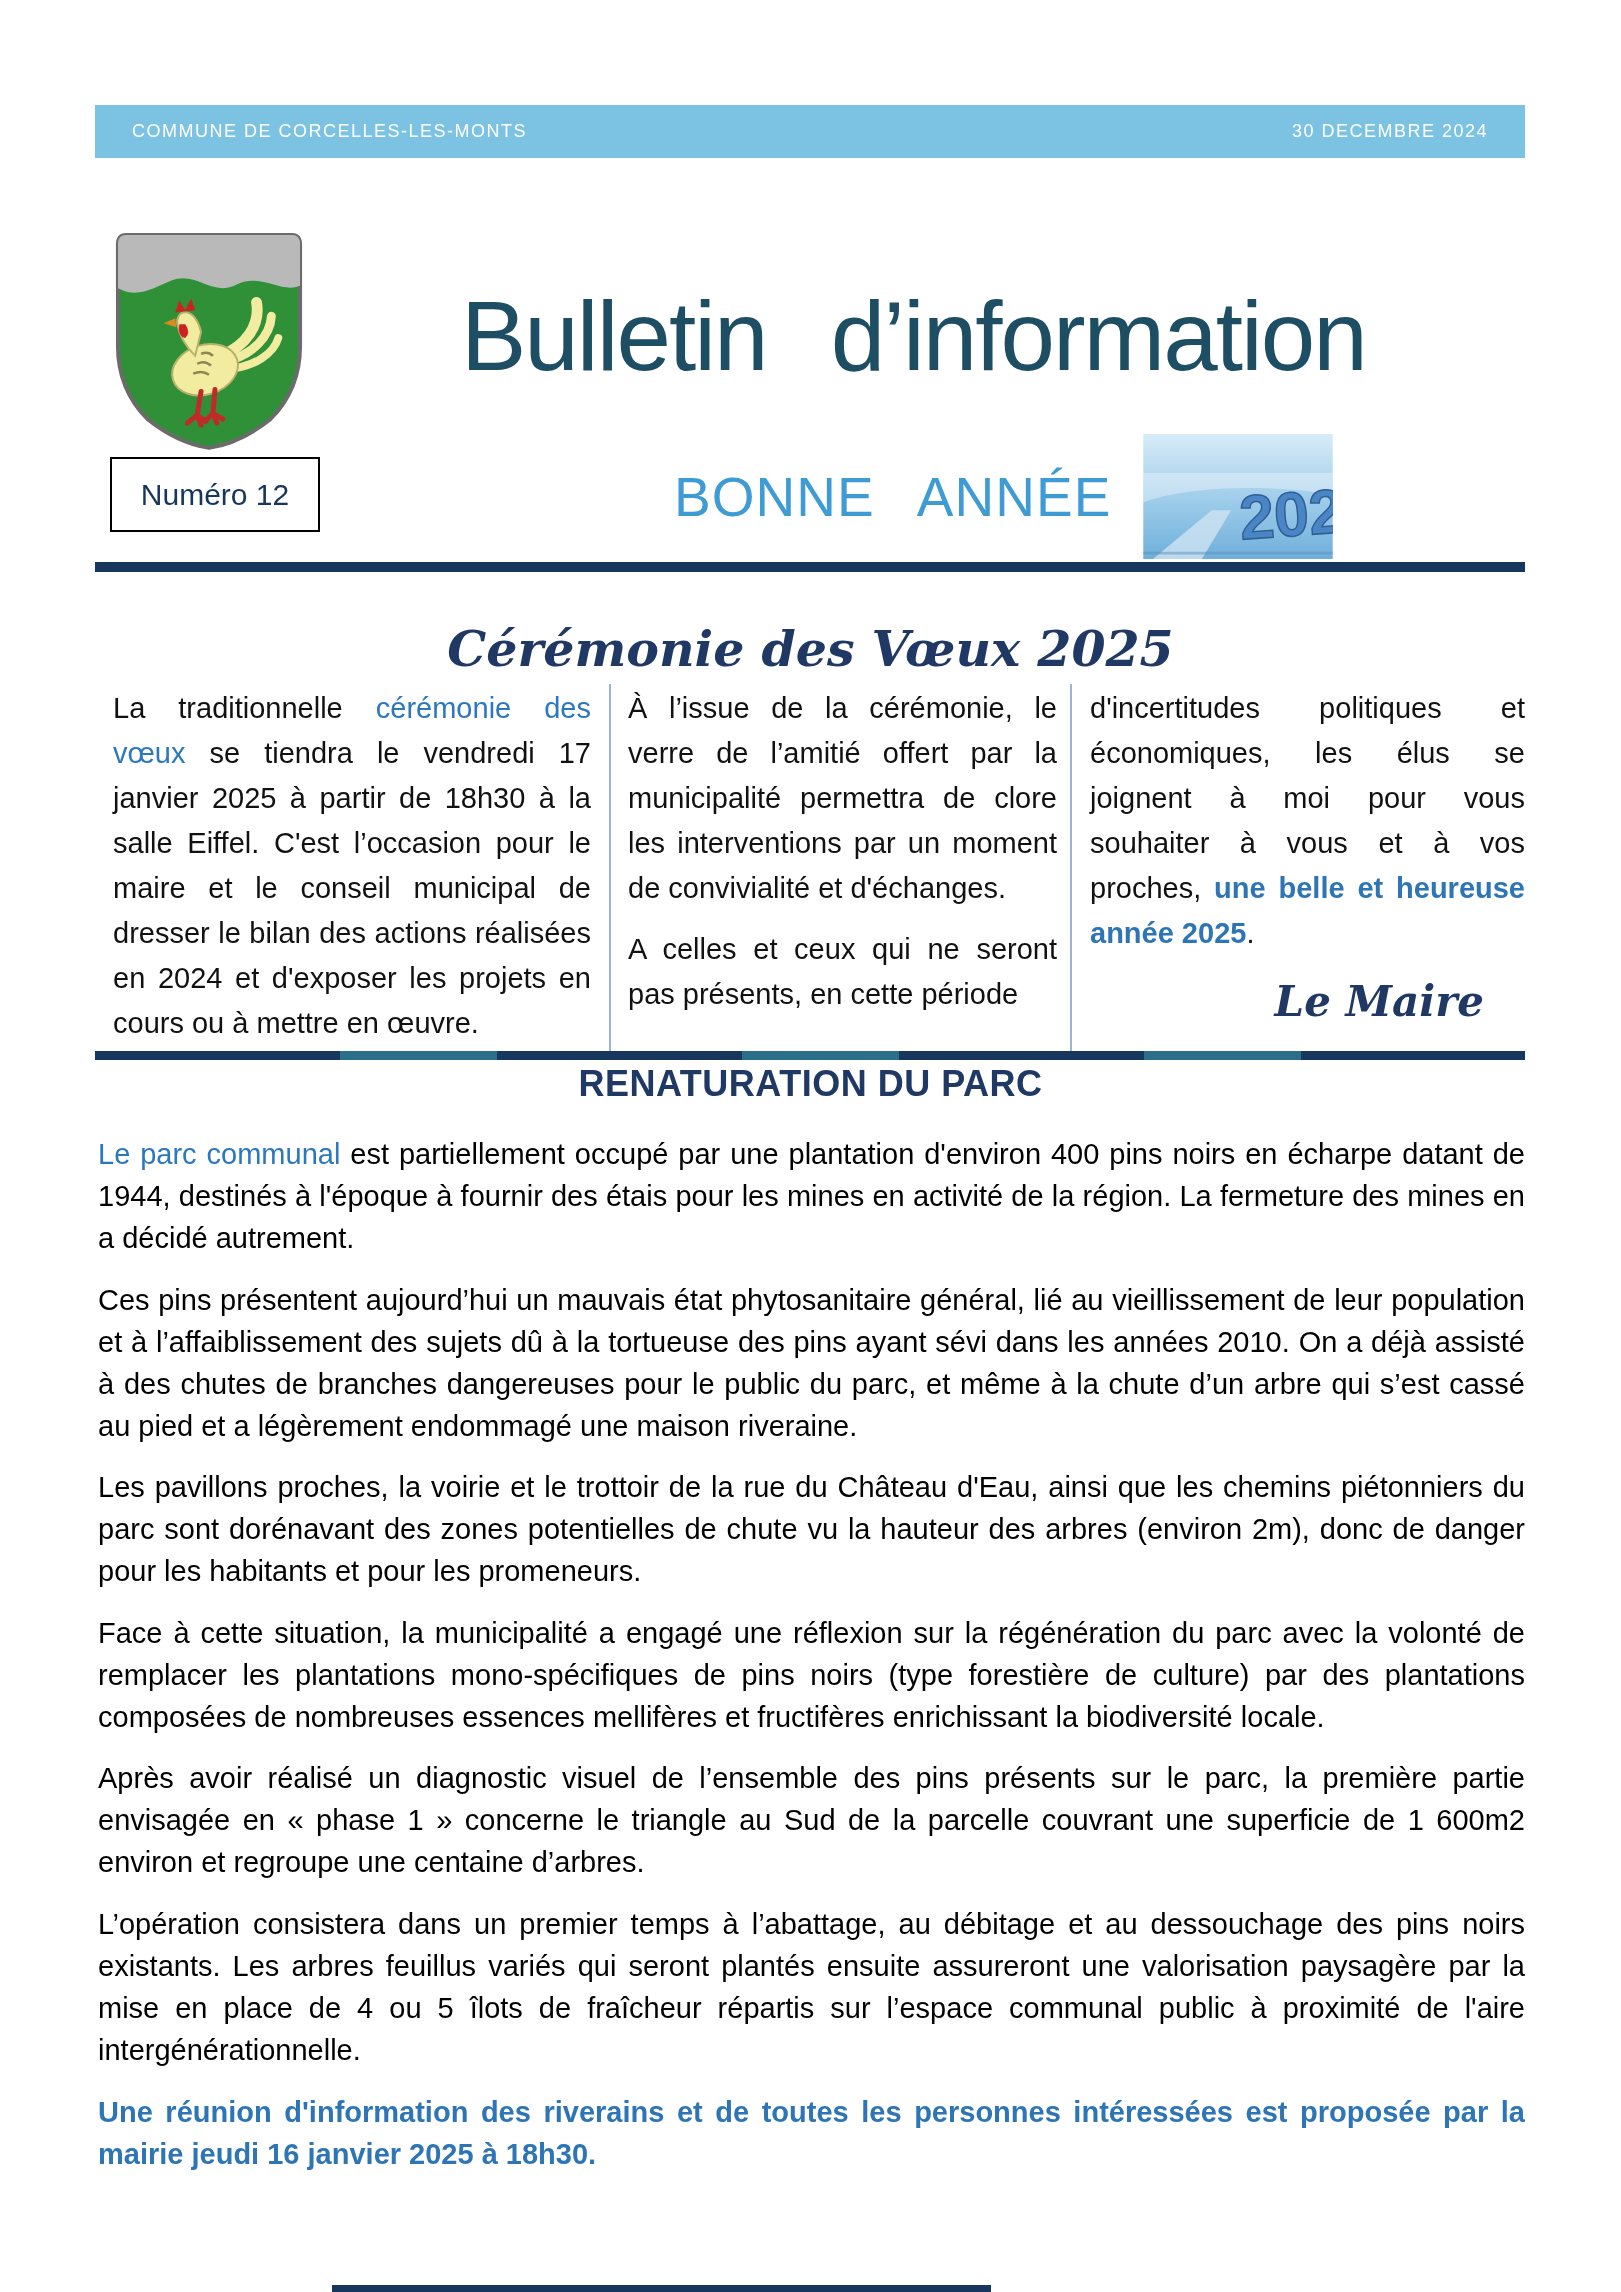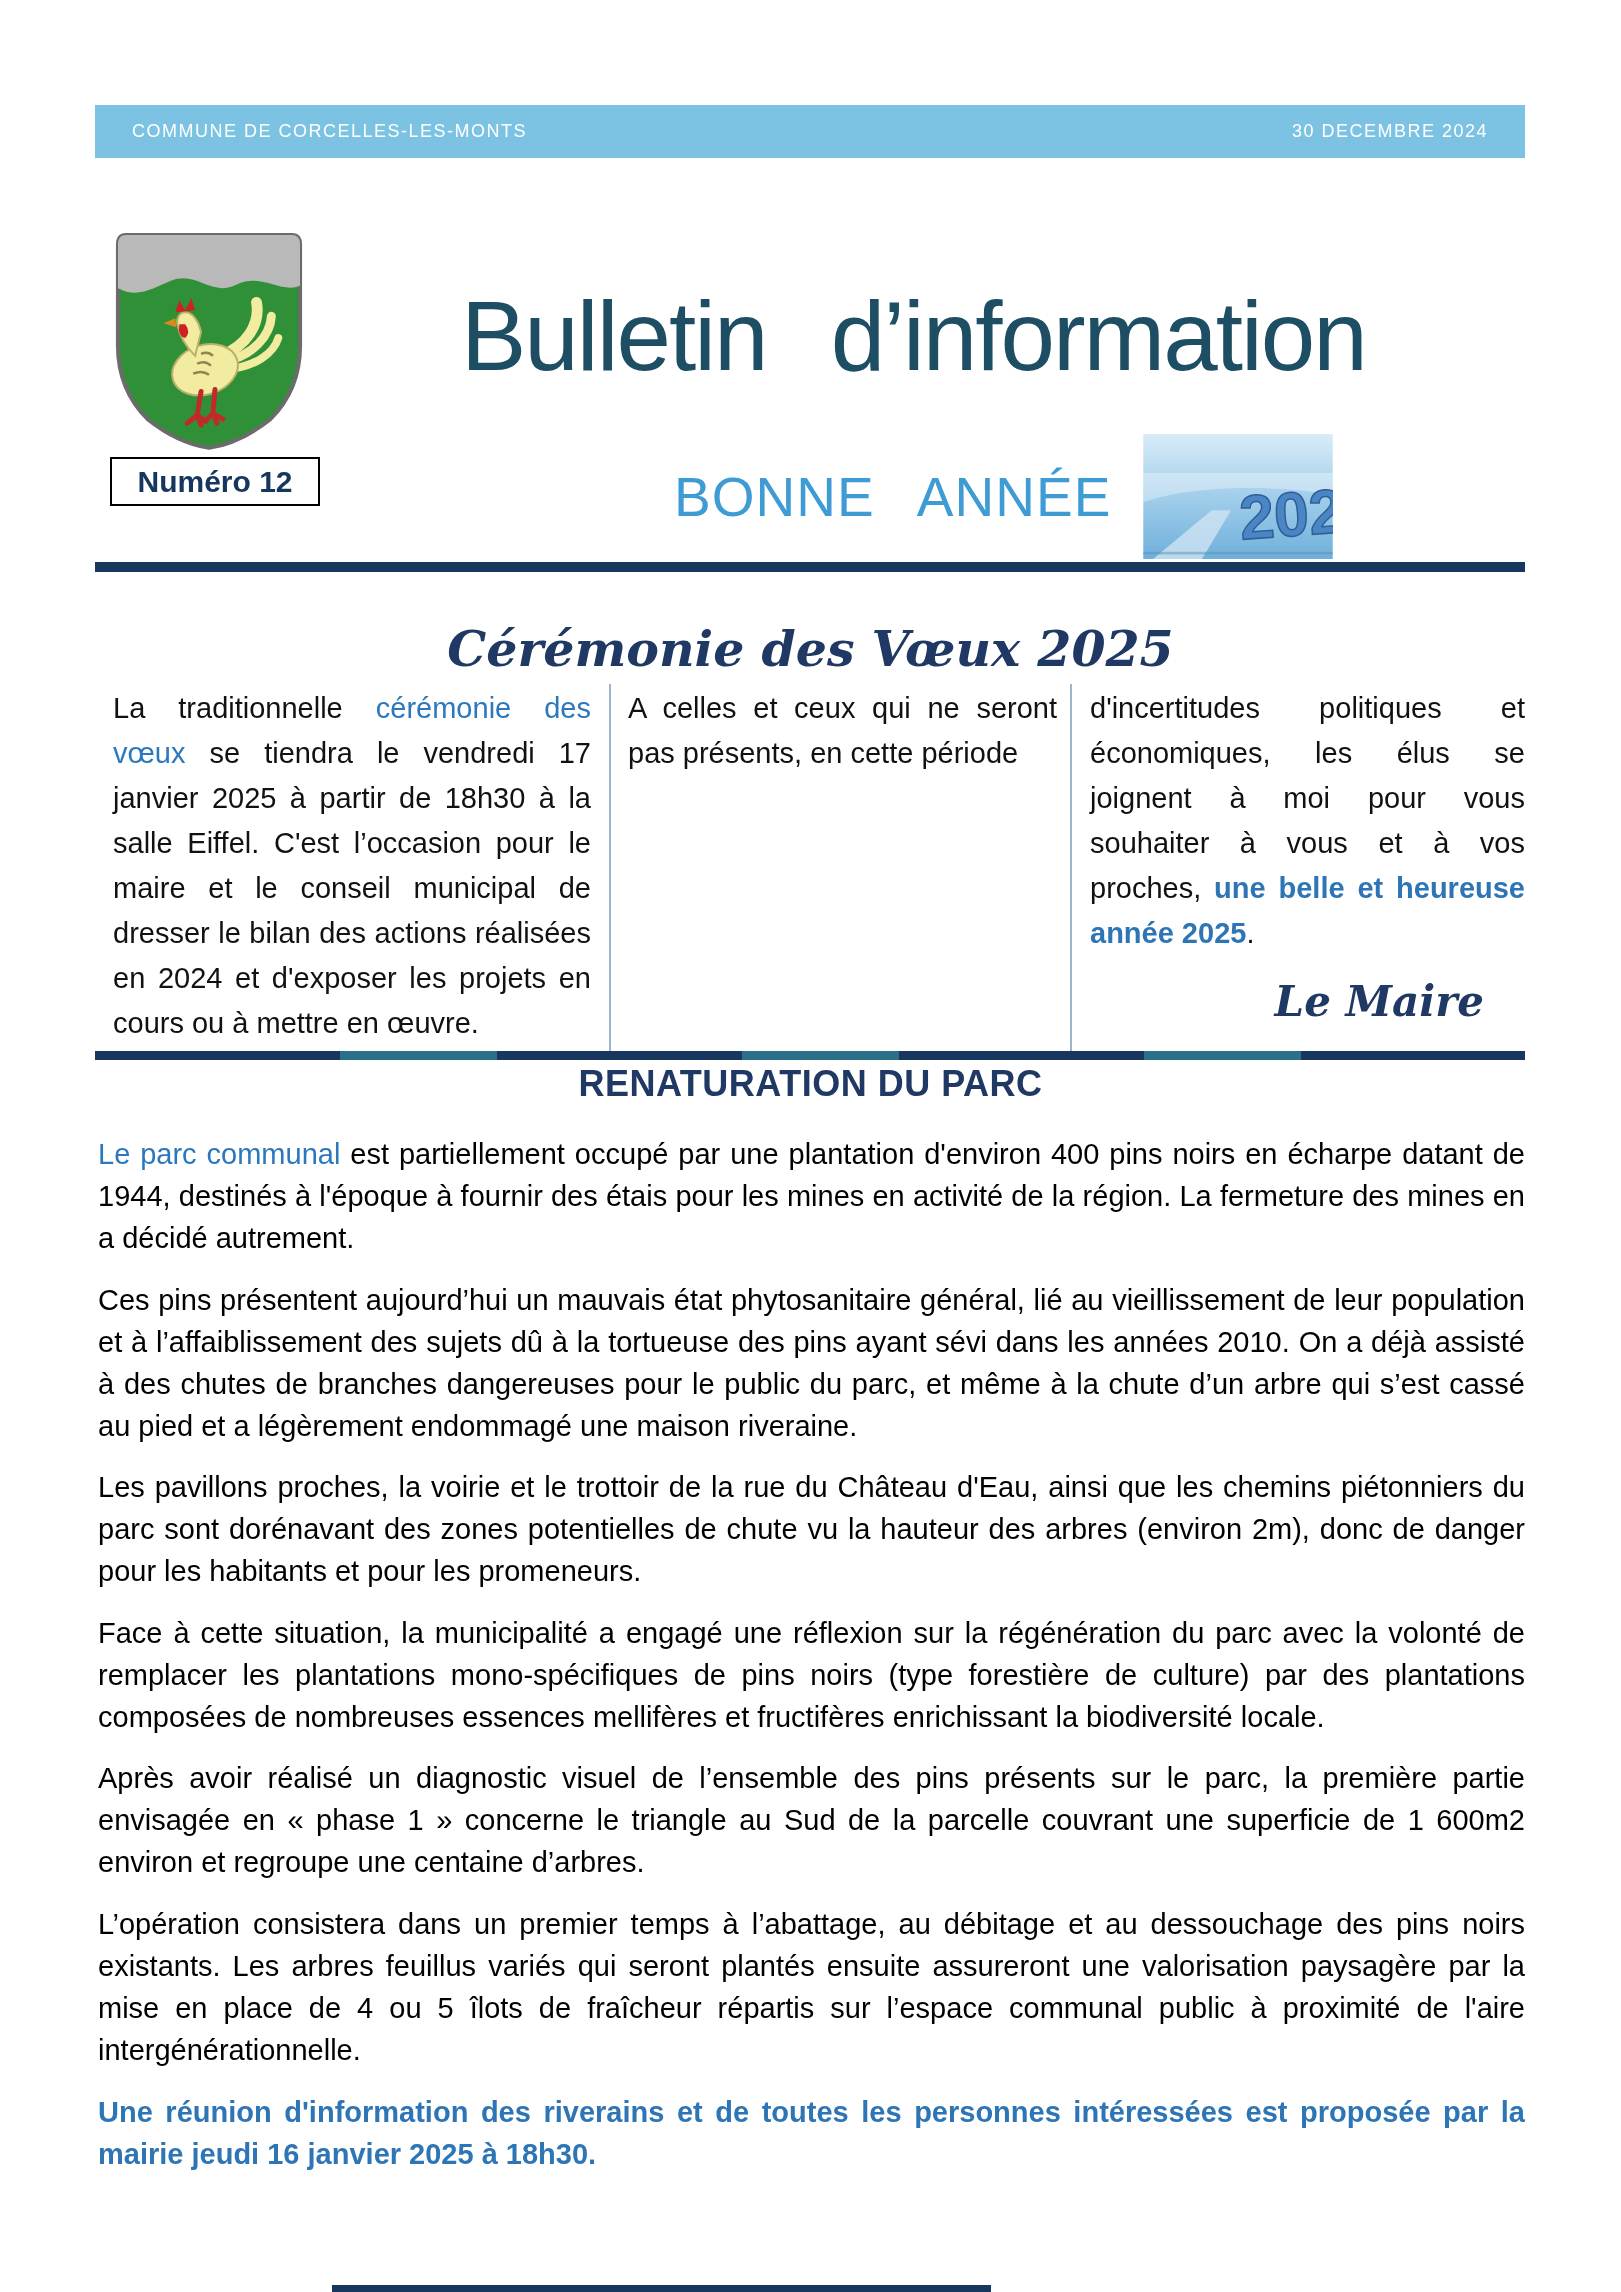--- a/index.html
+++ b/index.html
@@ -11,23 +11,23 @@
   
   .topbar{
     position:absolute;left:95px;top:105px;width:1430px;height:53px;
     background:#7CC3E3;display:flex;justify-content:space-between;align-items:center;
     padding:0 37px;box-sizing:border-box;color:#ffffff;font-size:18px;letter-spacing:1.5px;
   }
   
   .crest{position:absolute;left:110px;top:229px;width:198px;height:223px;}
   
   .issue-box{
-    position:absolute;left:110px;top:457px;width:210px;height:49px;
+    position:absolute;left:110px;top:457px;width:210px;height:75px;
     border:2.9px solid #000;box-sizing:border-box;display:flex;align-items:center;justify-content:center;
-    font-size:30px;color:#17365D;font-weight:bold;
+    font-size:30px;color:#17365D;
   }
   .main-title{
     position:absolute;left:461px;top:280px;font-size:98px;color:#1E4E63;
     word-spacing:39px;letter-spacing:-2px;white-space:nowrap;
   }
   .greeting{
     position:absolute;left:674px;top:465px;font-size:55px;color:#3E9BD4;
     letter-spacing:1px;word-spacing:29px;white-space:nowrap;
   }
   .year-image{position:absolute;left:1143px;top:434px;width:190px;height:125px;}
@@ -140,20 +140,21 @@
 
   <div class="rule-1"></div>
 
   <div class="ceremony-heading script">Cérémonie des Vœux 2025</div>
 
   <div class="col col1">
     <p><span>La traditionnelle </span><span class="link-blue">cérémonie des vœux</span><span> se tiendra le vendredi 17 janvier 2025 à partir de 18h30 à la salle Eiffel. C'est l’occasion pour le maire et le conseil municipal de dresser le bilan des actions réalisées en 2024 et d'exposer les projets en cours ou à mettre en œuvre.</span></p>
   </div>
   <div class="vsep sep1"></div>
   <div class="col col2">
+    <p>À l’issue de la cérémonie, le verre de l’amitié offert par la municipalité permettra de clore les interventions par un moment de convivialité et d'échanges.</p>
     <p>A celles et ceux qui ne seront pas présents, en cette période</p>
   </div>
   <div class="vsep sep2"></div>
   <div class="col col3">
     <p><span>d'incertitudes politiques et économiques, les élus se joignent à moi pour vous souhaiter à vous et à vos proches, </span><span class="bold-blue">une belle et heureuse année 2025</span><span>.</span></p>
     <span class="signature script">Le Maire</span>
   </div>
 
   <div class="rule-2"></div>
   <div class="renat-heading">RENATURATION DU PARC</div>

